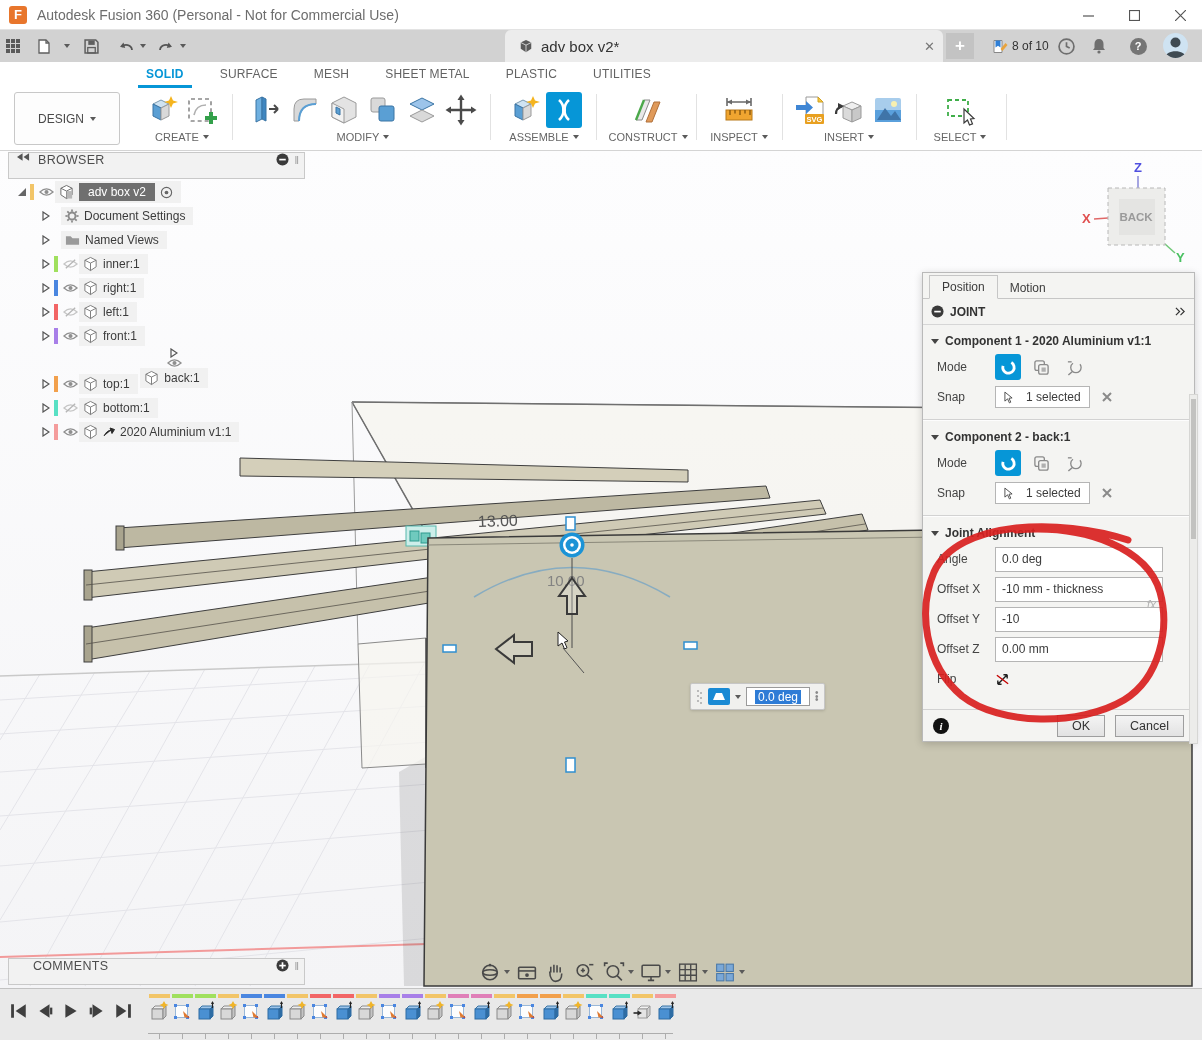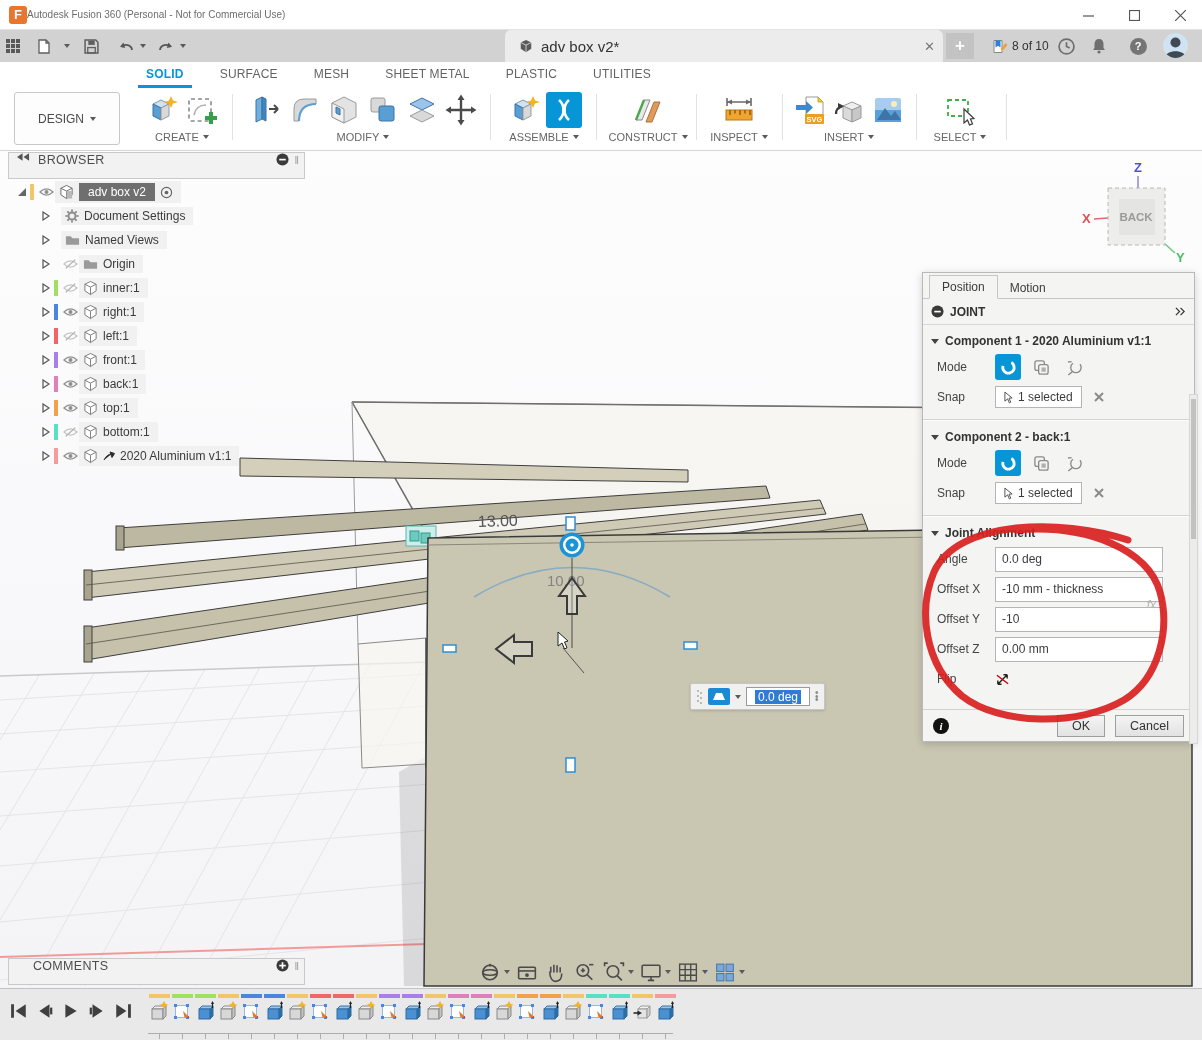--- a/index.html
+++ b/index.html
@@ -6,21 +6,21 @@
   html,body { width:1202px; height:1040px; overflow:hidden;
     font-family:"Liberation Sans", sans-serif; background:#fff; }
   #app { position:relative; width:1202px; height:1040px; }
 
   
   #titlebar { position:absolute; left:0; top:0; width:1202px; height:30px;
     background:#fff; border-bottom:1px solid #e3e3e3; display:flex; align-items:center; }
   #fusion-logo { width:18px; height:18px; margin-left:9px; background:#e8762c;
     border-radius:3px; color:#fff; font-weight:bold; font-size:13px;
     display:flex; align-items:center; justify-content:center; }
-  #win-title { font-size:10px; color:#6d6d6d; }
+  #win-title { margin-left:10px; font-size:14px; color:#6d6d6d; }
   .winctl { position:absolute; top:0; width:44px; height:30px; display:flex;
     align-items:center; justify-content:center; color:#555; }
   
   #qat { position:absolute; left:0; top:30px; width:1202px; height:32px; background:#d2d2d2; }
   .qat-btn { position:absolute; top:4px; height:24px; display:flex; align-items:center;
     justify-content:center; }
   .caret { width:0; height:0; border-left:3.5px solid transparent;
     border-right:3.5px solid transparent; border-top:4px solid #5a5a5a; display:inline-block; }
   #doc-tab { position:absolute; left:505px; top:0; width:438px; height:32px;
     background:#ececec; border-radius:6px 6px 0 0; display:flex; align-items:center; }
@@ -87,21 +87,21 @@
   .dtab.active { background:#f4f4f2; border:1px solid #c6c6c6; border-bottom:1px solid #f4f4f2; }
   .dsec-header { display:flex; align-items:center; gap:6px; padding:9px 8px 4px 8px;
     font-weight:bold; color:#333; }
   .tri-down { width:0; height:0; border-left:4px solid transparent; border-right:4px solid transparent;
     border-top:5px solid #444; }
   .drow { height:30px; display:flex; align-items:center; padding-left:14px; }
   .drow .dlabel { width:58px; color:#444; }
   .mode-btn { width:26px; height:26px; margin-right:7px; display:flex; align-items:center;
     justify-content:center; border-radius:3px; }
   .mode-btn.active { background:#0696d7; }
-  .snap-btn { display:flex; align-items:center; gap:5px; background:#fff;
+  .snap-btn { display:flex; align-items:center; gap:13px; background:#fff;
     border:1px solid #b5b5b5; padding:3px 8px; }
   .dsep { border-top:1px solid #d2d2d2; border-bottom:1px solid #fdfdfd; margin-top:7px; }
   .dinput { width:168px; height:25px; background:#fff; border:1px solid #b5b5b5;
     display:flex; align-items:center; padding:0 6px; }
   .dinput .fx { margin-left:auto; color:#b4b4b4; font-style:italic; font-size:12px;margin-top:32px; }
   #dlg-footer { position:absolute; left:0; right:0; bottom:0; height:32px;
     border-top:1px solid #d2d2d2; display:flex; align-items:center; padding:0 10px; }
   .dlg-btn { border:1px solid #9e9e9e; background:linear-gradient(#f4f4f4,#e2e2e2);
     font-size:12.5px; color:#333; padding:3px 14px; margin-left:10px;
     font-family:"Liberation Sans",sans-serif; }
@@ -629,42 +629,20 @@
           </span>
           <span>Named Views</span>
         </span>
       </div>
       <div class="trow" style="padding-left: 32px;">
         <span class="expander">
           <svg width="8" height="10" viewBox="0 0 8 10">
             <path d="M1 1 L7 5 L1 9 Z" fill="none" stroke="#555" stroke-width="1.2"></path>
           </svg>
         </span>
-        <span style="width: 9px;"></span>
-        <span class="teye">
-          <svg width="15" height="10" viewBox="0 0 16 10">
-            <path d="M1 5 Q8 -1.5 15 5 Q8 11.5 1 5Z" fill="none" stroke="#c6c6c6" stroke-width="1.3"></path>
-            <line x1="3" y1="9.5" x2="13" y2="0.5" stroke="#b4b4b4" stroke-width="1.3"></line>
-          </svg>
-        </span>
-        <span class="tpill">
-          <span>
-            <svg width="15" height="12" viewBox="0 0 16 12">
-              <path d="M1 2 L6 2 L8 4 L15 4 L15 11 L1 11 Z" fill="#9a9a9a"></path>
-            </svg>
-          </span>
-          <span>Origin</span>
-        </span>
-      </div>
-      <div class="trow" style="padding-left: 32px;">
-        <span class="expander">
-          <svg width="8" height="10" viewBox="0 0 8 10">
-            <path d="M1 1 L7 5 L1 9 Z" fill="none" stroke="#555" stroke-width="1.2"></path>
-          </svg>
-        </span>
         <span class="tbar" style="background: rgb(160, 224, 94);"></span>
         <span class="teye">
           <svg width="15" height="10" viewBox="0 0 16 10">
             <path d="M1 5 Q8 -1.5 15 5 Q8 11.5 1 5Z" fill="none" stroke="#c6c6c6" stroke-width="1.3"></path>
             <line x1="3" y1="9.5" x2="13" y2="0.5" stroke="#b4b4b4" stroke-width="1.3"></line>
           </svg>
         </span>
         <span class="tpill">
           <span>
             <svg width="15" height="16" viewBox="0 0 16 16">
@@ -737,21 +715,21 @@
         <span class="tpill">
           <span>
             <svg width="15" height="16" viewBox="0 0 16 16">
               <path d="M8 1 L14 4 L14 11 L8 15 L2 11 L2 4 Z" fill="#fff" stroke="#777"></path>
               <path d="M2 4 L8 7 L14 4 M8 7 L8 15" fill="none" stroke="#777"></path>
             </svg>
           </span>
           <span>front:1</span>
         </span>
       </div>
-      <div class="trow" style="padding-left: 32px;">
+      <div class="trow" style="padding-left: 32px; flex-direction: column;">
         <span class="expander">
           <svg width="8" height="10" viewBox="0 0 8 10">
             <path d="M1 1 L7 5 L1 9 Z" fill="none" stroke="#555" stroke-width="1.2"></path>
           </svg>
         </span>
         <span class="tbar" style="background: rgb(224, 127, 184);"></span>
         <span class="teye">
           <svg width="15" height="10" viewBox="0 0 16 10">
             <path d="M1 5 Q8 -1.5 15 5 Q8 11.5 1 5Z" fill="none" stroke="#8f8f8f" stroke-width="1.3"></path>
             <circle cx="8" cy="5" r="2.2" fill="#8f8f8f"></circle>

